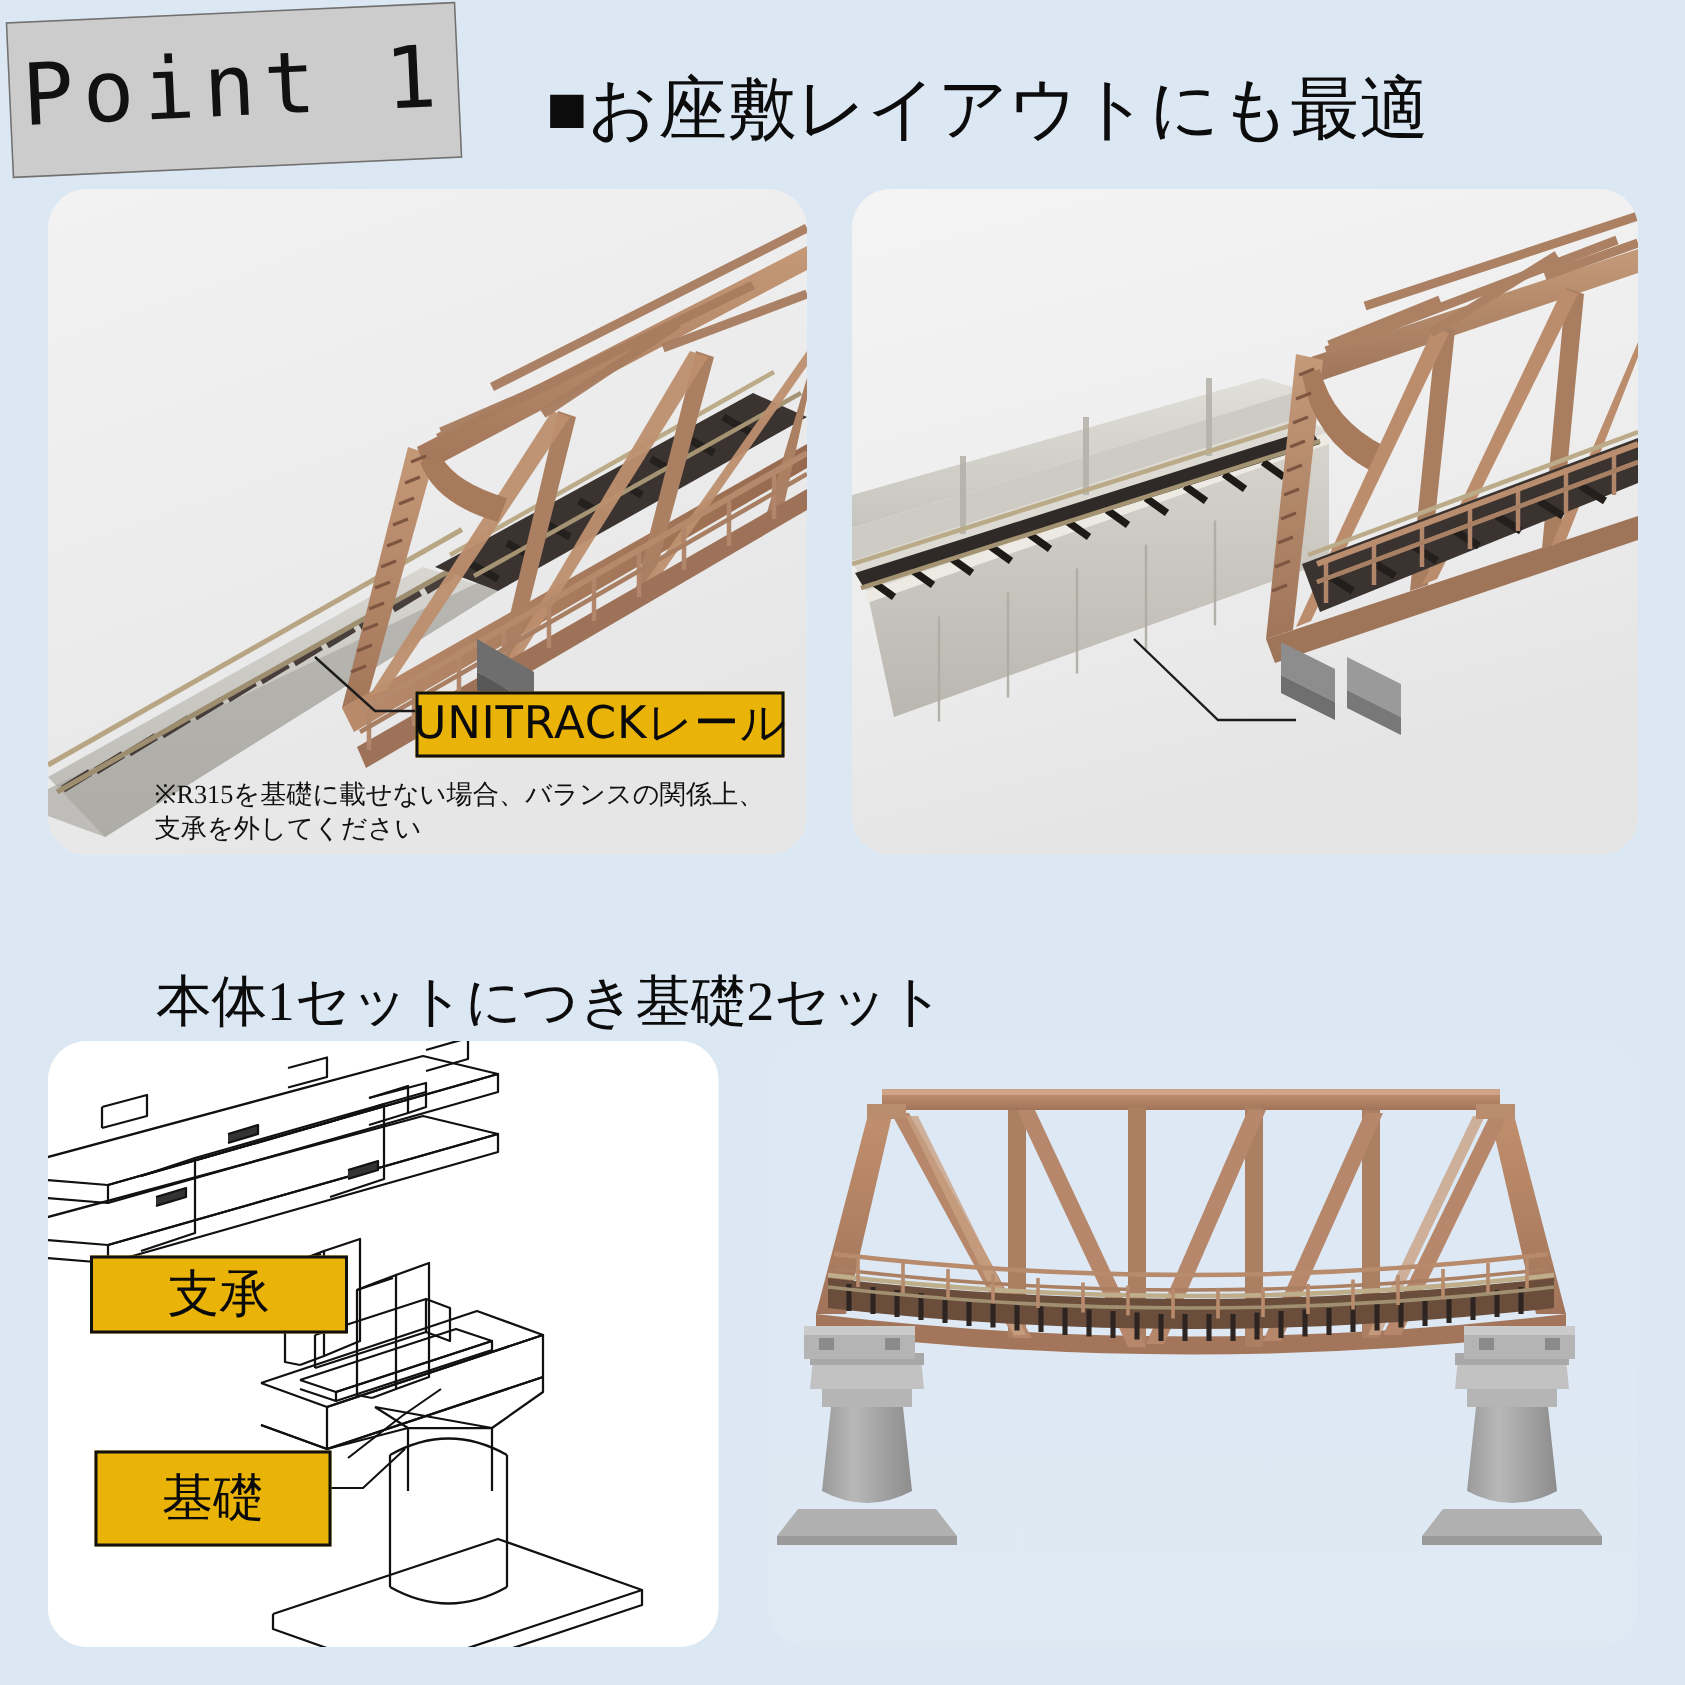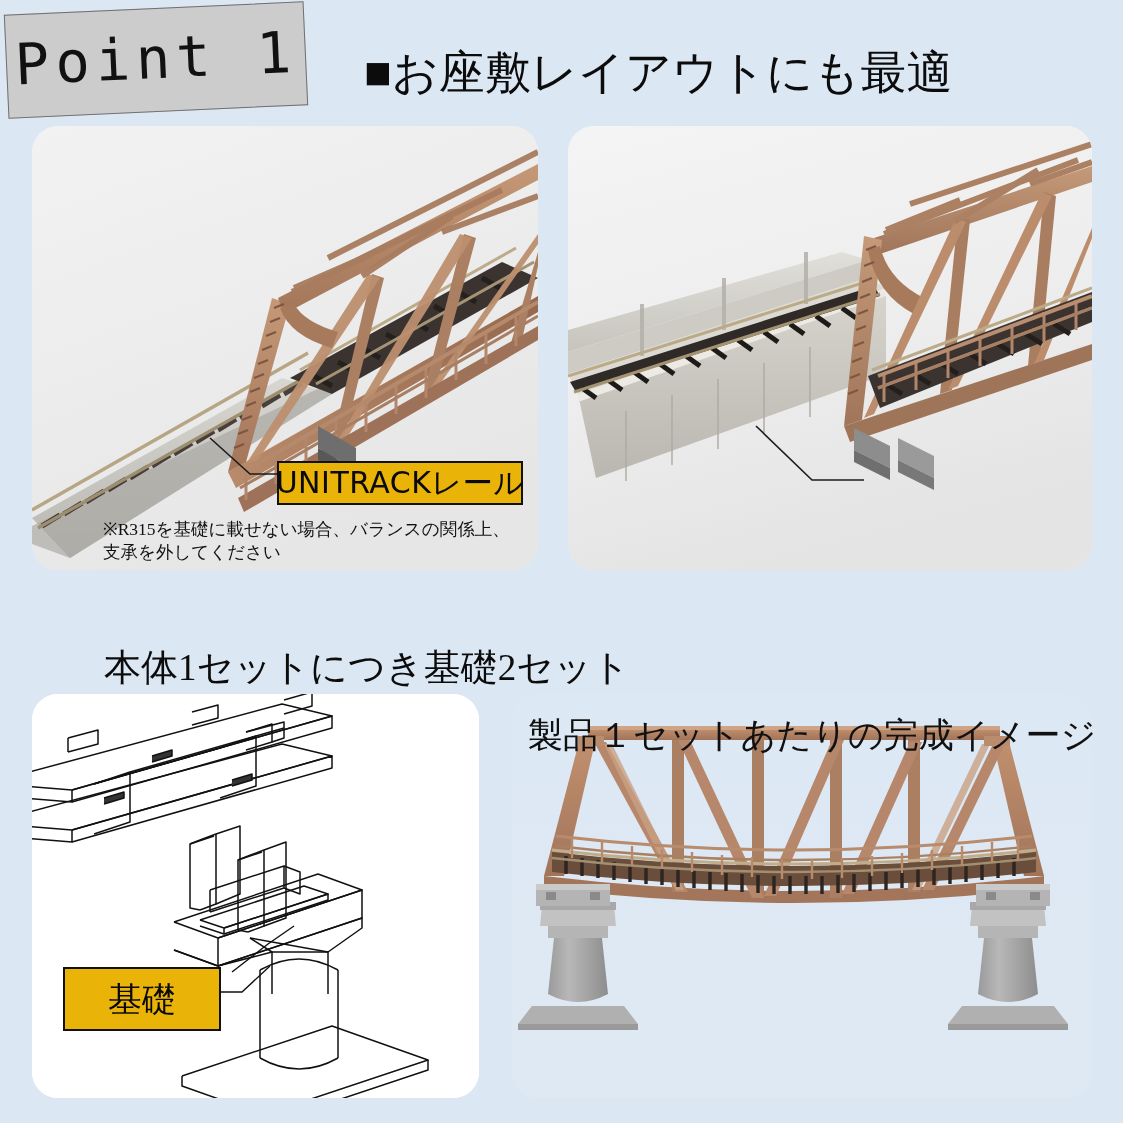--- a/index.html
+++ b/index.html
@@ -546,20 +546,23 @@
         <polyline points="150,382 150,392 246,426 396,376 396,366"></polyline>
         <polyline points="246,416 246,426"></polyline>
       </g>
 
       <polyline points="200,278 236,250 262,232" fill="none" stroke="#111" stroke-width="1.4"></polyline>
 
       <polyline points="172,298 210,298 238,272" fill="none" stroke="#111" stroke-width="1.4"></polyline>
     </svg>
   </div>
 
+  <div class="callout" id="callout-shishou">
+    <span class="callout-text">支承</span>
+  </div>
   <div class="callout" id="callout-kiso">
     <span class="callout-text">基礎</span>
   </div>
 
   <div class="panel" id="render-panel">
     <svg class="panel-photo-svg" viewBox="0 0 580 404" preserveAspectRatio="none">
       <defs>
         <linearGradient id="rpBg" x1="0" y1="0" x2="0" y2="1">
           <stop offset="0" stop-color="#dce8f4"></stop>
           <stop offset="1" stop-color="#dfe9f4"></stop>
@@ -689,15 +692,14 @@
         <g fill="#8a8a8a">
           <rect x="34" y="198" width="10" height="8"></rect>
           <rect x="78" y="198" width="10" height="8"></rect>
           <rect x="474" y="198" width="10" height="8"></rect>
           <rect x="518" y="198" width="10" height="8"></rect>
         </g>
       </g>
     </svg>
   </div>
 
-  <div class="render-caption">製品１セットあたりの完成イメージ</div>
 
 </div>
 
 </body></html>

